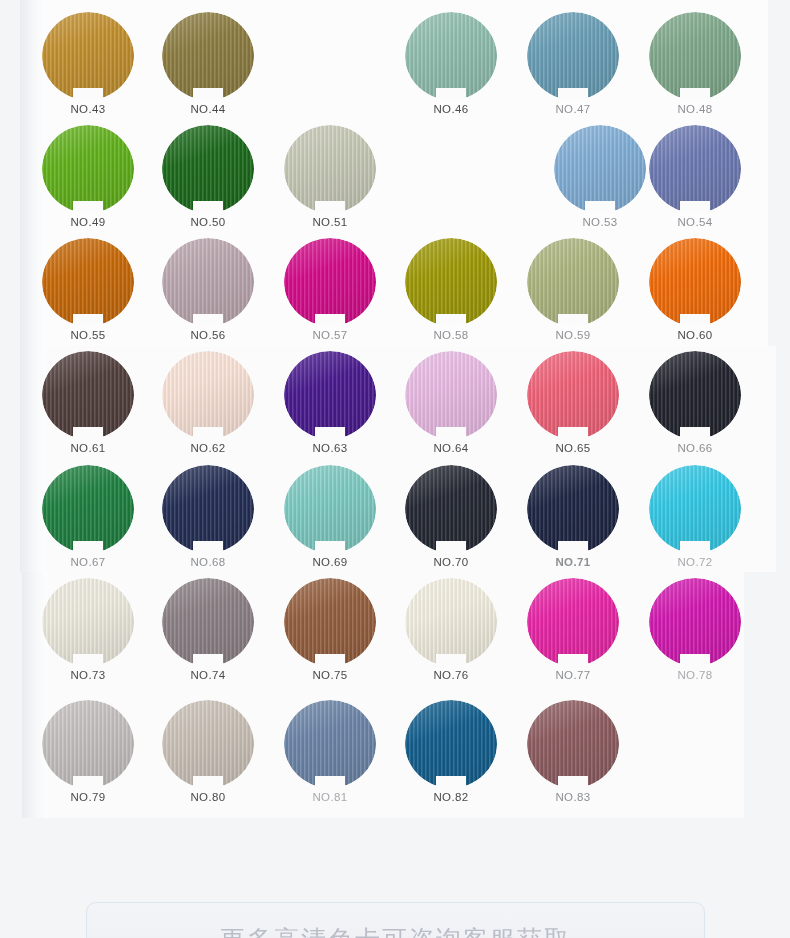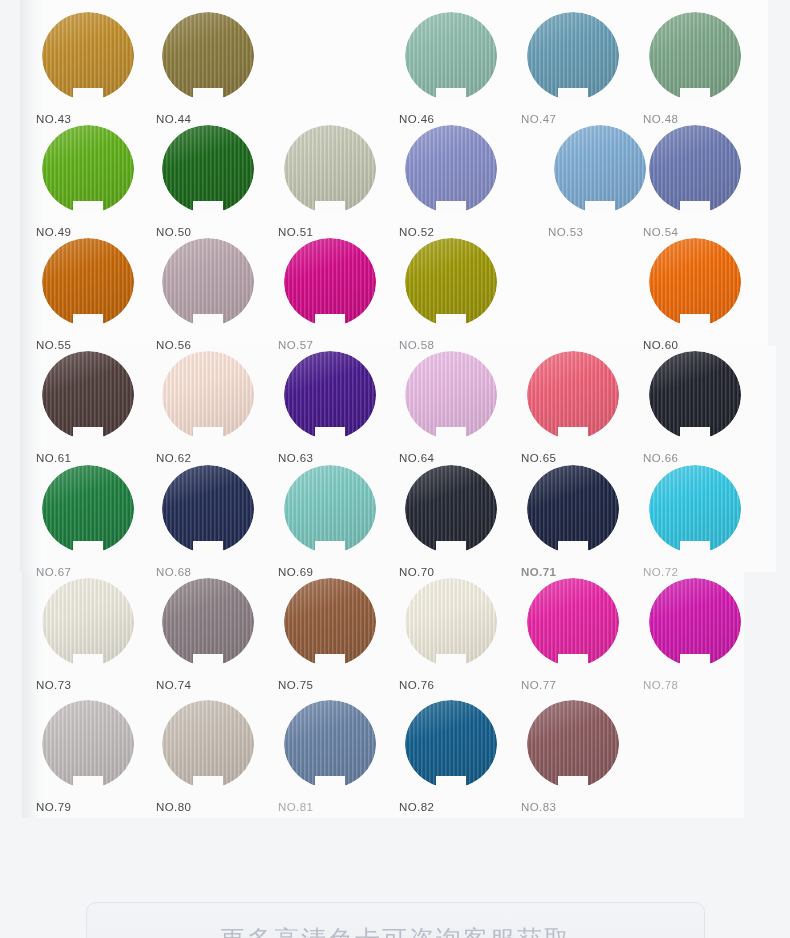--- a/index.html
+++ b/index.html
@@ -69,21 +69,22 @@
     position: absolute;
     left: 50%;
     transform: translateX(-50%);
     bottom: -1px;
     width: 30px;
     height: 13px;
     border-radius: 0 0 4px 4px;
     background: #fbfbfc;
   }
   .label {
-    margin-top: 13px;
+    margin-top: 3px;
+    text-align: center;
     font-size: 11.5px;
     letter-spacing: 0.4px;
     color: #4a4a4a;
     font-family: "Liberation Sans", "DejaVu Sans", sans-serif;
     white-space: nowrap;
   }
   .label.dim  { color: #8d8f93; }
   .label.dim2 { color: #a7a9ad; }
 
   
@@ -163,26 +164,20 @@
             <div class="notch"></div>
           </div>
           <div class="label">NO.50</div>
         </div>
         <div class="cell" style="left: 278px;">
           <div class="swatch" style="background-color: rgb(201, 203, 184);">
             <div class="notch"></div>
           </div>
           <div class="label">NO.51</div>
         </div>
-        <div class="cell" style="left: 399px;">
-          <div class="swatch" style="background-color: rgb(138, 146, 204);">
-            <div class="notch"></div>
-          </div>
-          <div class="label">NO.52</div>
-        </div>
         <div class="cell" style="left: 548px;">
           <div class="swatch" style="background-color: rgb(130, 176, 216);">
             <div class="notch"></div>
           </div>
           <div class="label dim">NO.53</div>
         </div>
         <div class="cell" style="left: 643px;">
           <div class="swatch" style="background-color: rgb(111, 124, 181);">
             <div class="notch"></div>
           </div>
@@ -206,20 +201,26 @@
           <div class="swatch" style="background-color: rgb(214, 13, 140);">
             <div class="notch"></div>
           </div>
           <div class="label dim">NO.57</div>
         </div>
         <div class="cell" style="left: 399px;">
           <div class="swatch" style="background-color: rgb(160, 155, 9);">
             <div class="notch"></div>
           </div>
           <div class="label dim">NO.58</div>
+        </div>
+        <div class="cell" style="left: 521px;">
+          <div class="swatch" style="background-color: rgb(175, 184, 130);">
+            <div class="notch"></div>
+          </div>
+          <div class="label dim">NO.59</div>
         </div>
         <div class="cell" style="left: 643px;">
           <div class="swatch" style="background-color: rgb(243, 109, 10);">
             <div class="notch"></div>
           </div>
           <div class="label">NO.60</div>
         </div>
       </div>
       <div class="row" style="top: 351px;">
         <div class="cell" style="left: 36px;">

